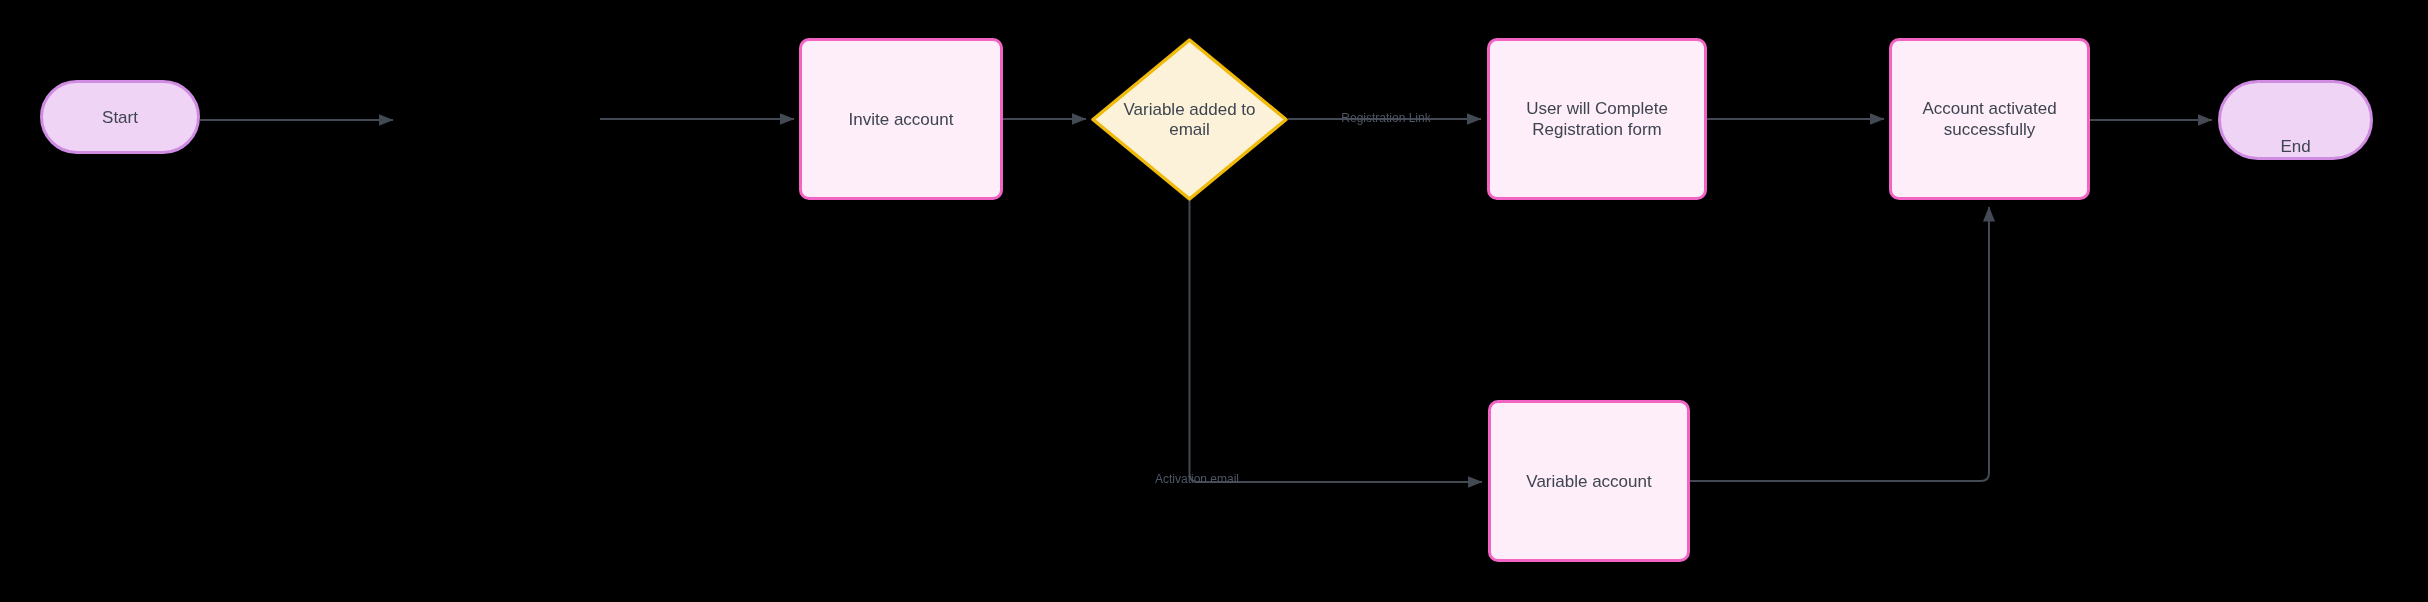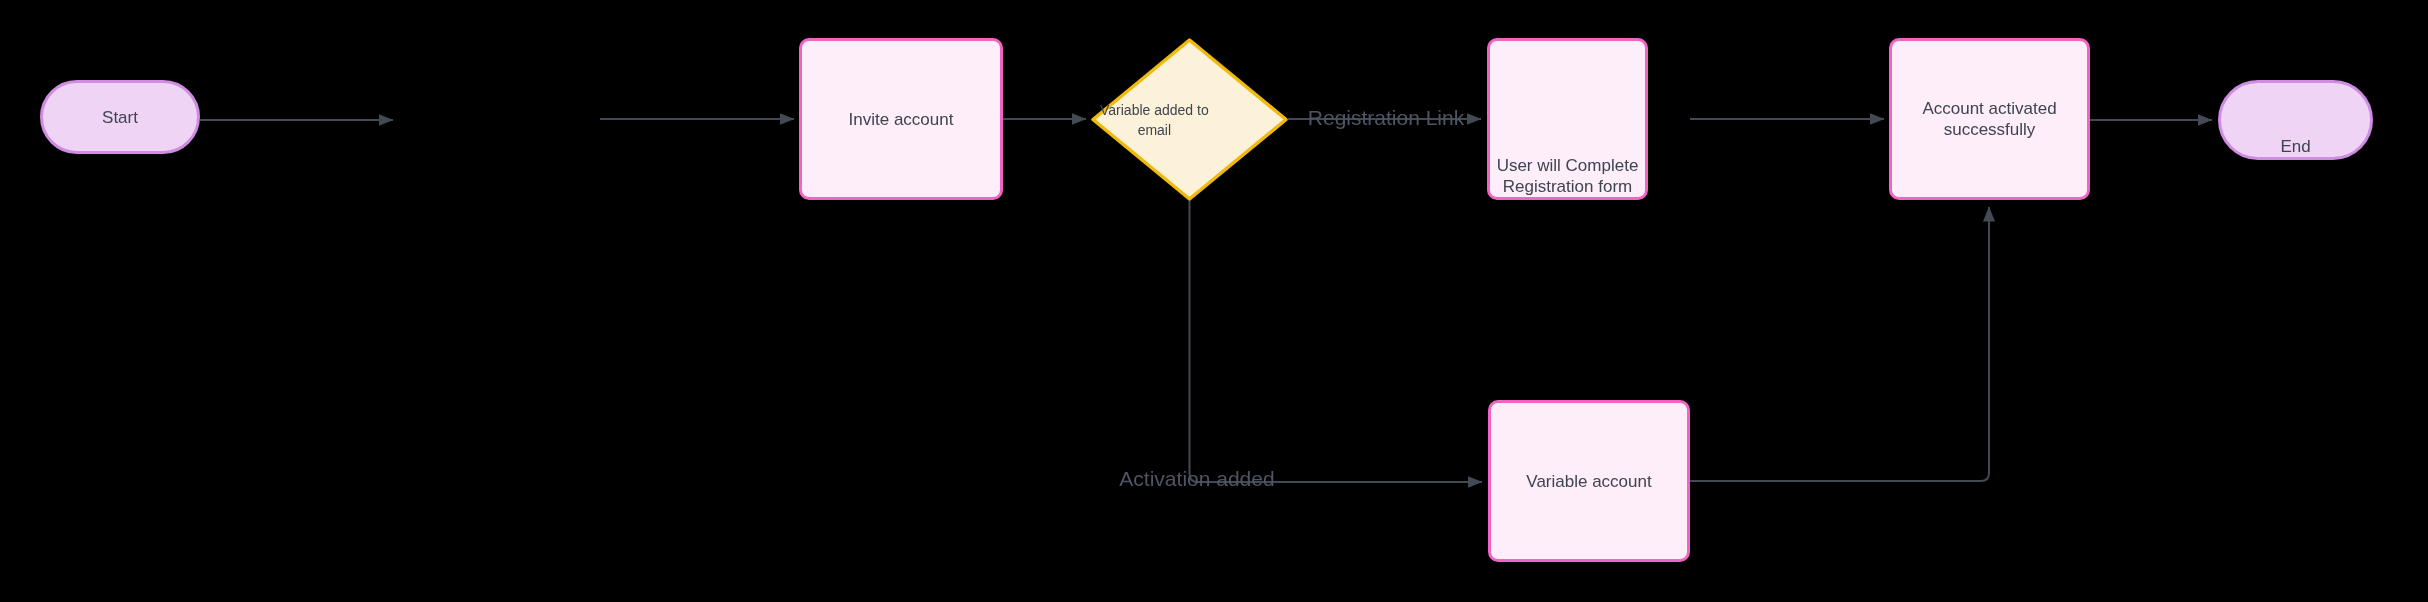--- a/index.html
+++ b/index.html
@@ -44,38 +44,39 @@
   .terminator {
     background: #f0d4f6;
     border: 3px solid #cf8ce2;
     border-radius: 40px;
   }
   .decision-label {
     position: absolute;
     box-sizing: border-box;
     display: flex;
     align-items: center;
+    justify-content: center;
     text-align: center;
     color: #3e4450;
-    font-size: 14px;
+    font-size: 17px;
     line-height: 20px;
   }
   .edge-label {
     position: absolute;
     transform: translate(-50%, -50%);
     color: #4d5564;
-    font-size: 21px;
+    font-size: 12px;
     line-height: 20px;
     white-space: nowrap;
   }
   
   #node-start     { left: 40px;   top: 80px;  width: 160px; height: 74px; }
   #node-users     { left: 399px;  top: 38px;  width: 201px; height: 162px; }
   #node-invite    { left: 799px;  top: 38px;  width: 204px; height: 162px; }
-  #node-register  { left: 1487px; top: 38px;  width: 161px; height: 162px; align-items: flex-end; }
+  #node-register  { left: 1487px; top: 38px;  width: 220px; height: 162px; }
   #node-activated { left: 1889px; top: 38px;  width: 201px; height: 162px; align-items: center; }
   #node-activate  { left: 1488px; top: 400px; width: 202px; height: 162px; }
   #node-end       { left: 2218px; top: 80px;  width: 155px; height: 80px; align-items: flex-end; }
   #decision-text  { left: 1094px; top: 80px;  width: 191px; height: 79px; }
   #label-registration { left: 1386px; top: 118px; }
   #label-activation   { left: 1197px; top: 479px; }
 </style>
 </head>
 <body>
 
@@ -127,15 +128,15 @@
   <div class="node process" id="node-activate">
     <span class="node-label">Variable account</span>
   </div>
 
   <div class="node terminator" id="node-end">
     <span class="node-label">End</span>
   </div>
 
   <div class="edge-label" id="label-registration">Registration Link</div>
 
-  <div class="edge-label" id="label-activation">Activation added</div>
+  <div class="edge-label" id="label-activation">Activation email</div>
 
 </div>
 
 </body></html>

